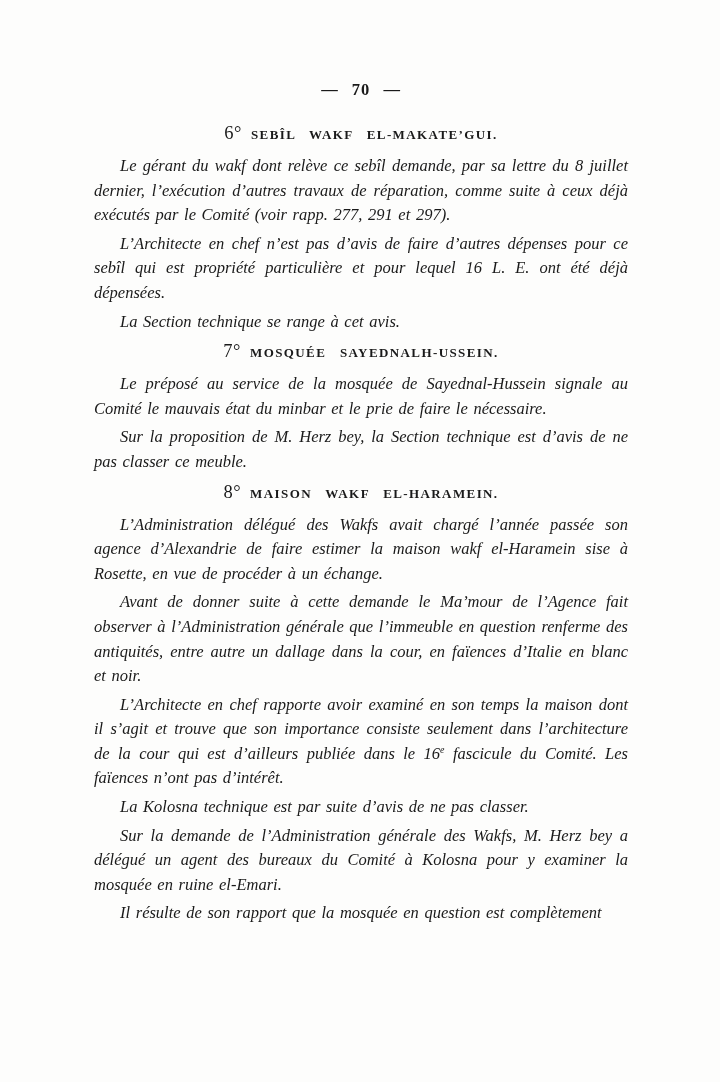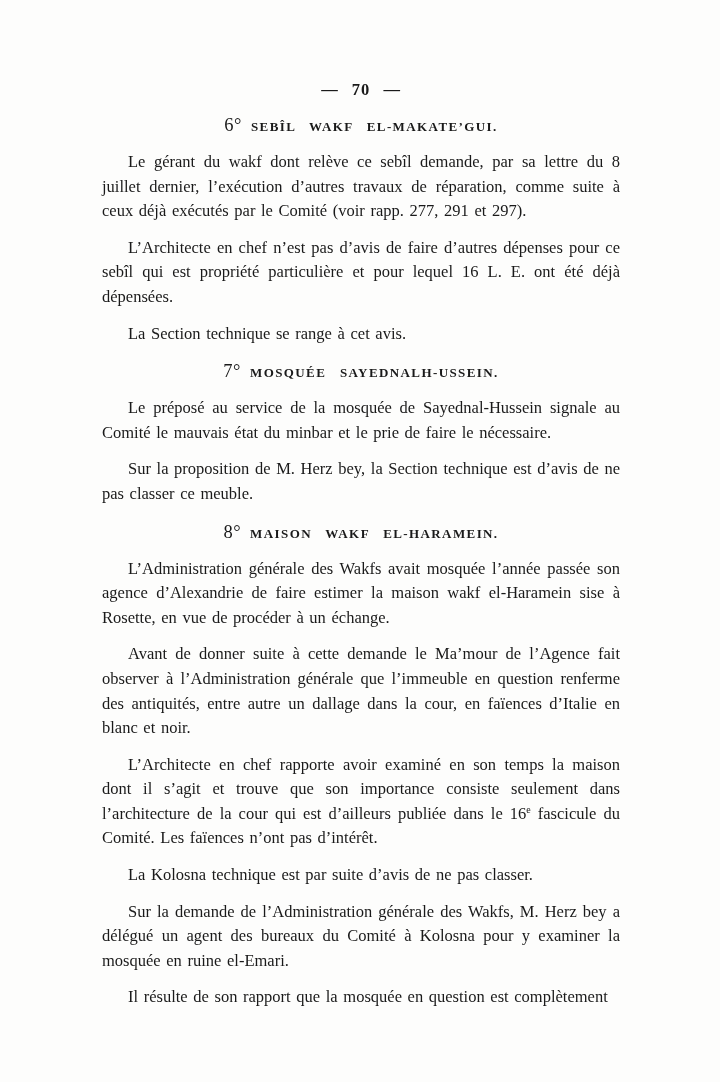--- a/index.html
+++ b/index.html
@@ -19,48 +19,49 @@
     box-sizing: border-box;
     padding: 80px 88px 0 90px;
     overflow: hidden;
   }
   .page-number {
     text-align: center;
     font-weight: bold;
     font-size: 16.5px;
     letter-spacing: 1px;
     word-spacing: 8px;
-    margin: 0 0 12px 0;
+    margin: 0 0 20px 0;
   }
   .section-heading {
     margin: 4px 0 8px 0;
     text-align: center;
     font-weight: normal;
     line-height: 22px;
     white-space: nowrap;
   }
   .heading-num {
     font-size: 18.5px;
     letter-spacing: 0.5px;
     margin-right: 9px;
   }
   .heading-title {
     font-size: 13px;
     font-weight: bold;
     letter-spacing: 1.4px;
     word-spacing: 9px;
   }
   .body-text p {
-    margin: 12px;
+    margin: 4px;
     text-indent: 26px;
     text-align: justify;
     font-size: 16.5px;
     line-height: 24.6px;
     word-spacing: 1.5px;
     hyphens: none;
+    font-style: italic;
   }
   .body-text p sup {
     font-size: 10px;
     line-height: 0;
   }
   section { display: block; }
 </style>
 </head>
 <body>
 
@@ -82,21 +83,21 @@
       <span class="heading-num">7°</span><span class="heading-title">MOSQUÉE SAYEDNALH-USSEIN.</span>
     </h2>
     <p>Le préposé au service de la mosquée de Sayednal-Hussein signale au Comité le mauvais état du minbar et le prie de faire le nécessaire.</p>
     <p>Sur la proposition de M. Herz bey, la Section technique est d’avis de ne pas classer ce meuble.</p>
   </section>
 
   <section class="body-text">
     <h2 class="section-heading">
       <span class="heading-num">8°</span><span class="heading-title">MAISON WAKF EL-HARAMEIN.</span>
     </h2>
-    <p>L’Administration générale des Wakfs avait mosquée l’année passée son agence d’Alexandrie de faire estimer la maison wakf el-Haramein sise à Rosette, en vue de procéder à un échange.</p>
+    <p>L’Administration délégué des Wakfs avait chargé l’année passée son agence d’Alexandrie de faire estimer la maison wakf el-Haramein sise à Rosette, en vue de procéder à un échange.</p>
     <p>Avant de donner suite à cette demande le Ma’mour de l’Agence fait observer à l’Administration générale que l’immeuble en question renferme des antiquités, entre autre un dallage dans la cour, en faïences d’Italie en blanc et noir.</p>
     <p><span>L’Architecte en chef rapporte avoir examiné en son temps la maison dont il s’agit et trouve que son importance consiste seulement dans l’architecture de la cour qui est d’ailleurs publiée dans le 16</span><sup>e</sup><span> fascicule du Comité. Les faïences n’ont pas d’intérêt.</span></p>
     <p>La Kolosna technique est par suite d’avis de ne pas classer.</p>
   </section>
 
   <section class="body-text">
     <p>Sur la demande de l’Administration générale des Wakfs, M. Herz bey a délégué un agent des bureaux du Comité à Kolosna pour y examiner la mosquée en ruine el-Emari.</p>
     <p>Il résulte de son rapport que la mosquée en question est complètement</p>
   </section>
 

